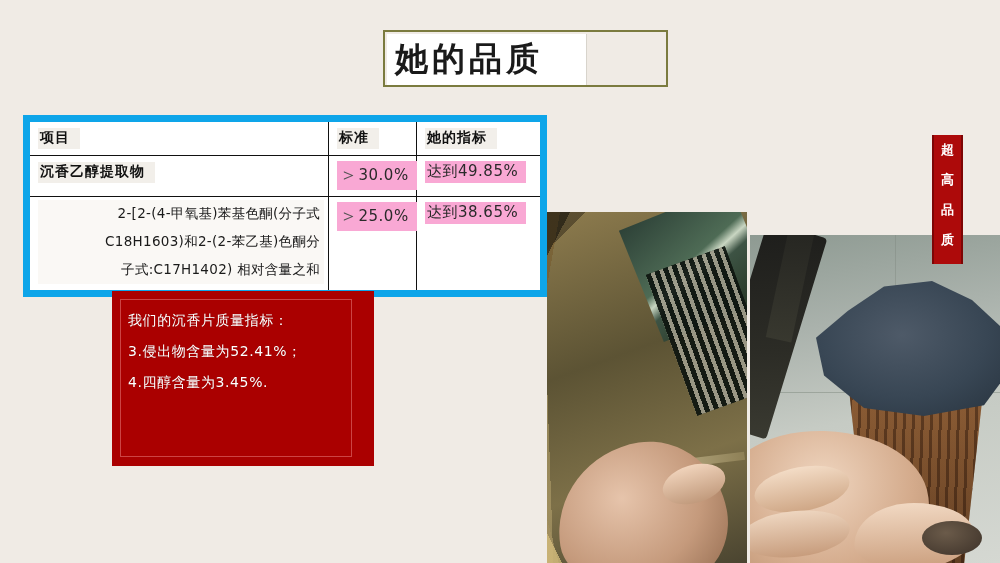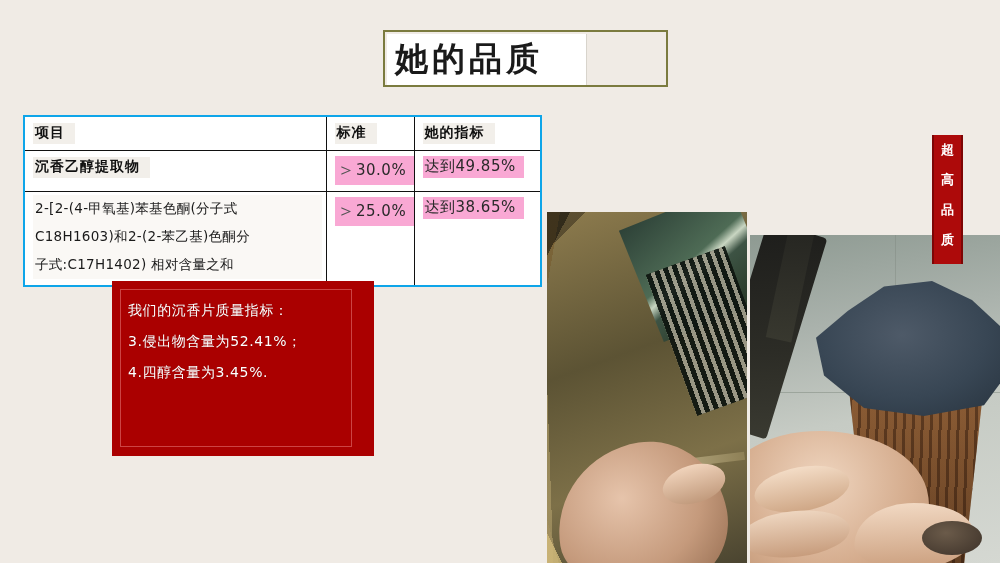--- a/index.html
+++ b/index.html
@@ -31,21 +31,21 @@
     font-size:33px;font-weight:700;color:#1a1a1a;
     letter-spacing:4px;white-space:nowrap;
     line-height:44px;
   }
 
   
   .spec-table{
     position:absolute;left:23px;top:115px;width:519px;
     border-collapse:collapse;
     background:#FFFFFF;
-    border:2px solid #0ea5e9;
+    border:7px solid #0ea5e9;
     table-layout:fixed;
   }
   .spec-table td{
     border:1px solid #111;
     vertical-align:top;
     padding:0;
     background:#FFFFFF;
   }
   .c1{width:302px;}
   .c2{width:88px;}
@@ -68,26 +68,27 @@
     white-space:nowrap;
   }
   .gt{font-size:19px;font-weight:400;color:#555;vertical-align:-1px;}
   .chem{
     display:block;
     background:#FAF8F5;
     font-size:13.5px;line-height:22px;color:#1a1a1a;
     letter-spacing:0.3px;
     padding:2px 4px 4px 2px;
     font-weight:500;
+    text-align:right;
   }
   .row-tall{height:72px;}
 
   
   .red-box{
-    position:absolute;left:112px;top:281px;width:262px;height:175px;
+    position:absolute;left:112px;top:291px;width:262px;height:175px;
     background:#AA0000;
     box-sizing:border-box;
   }
   .red-box .rim{
     position:absolute;left:8px;top:8px;right:22px;bottom:9px;
     border:1px solid #C44;
     box-sizing:border-box;
   }
   .red-list{
     position:absolute;left:16px;top:14px;right:10px;

